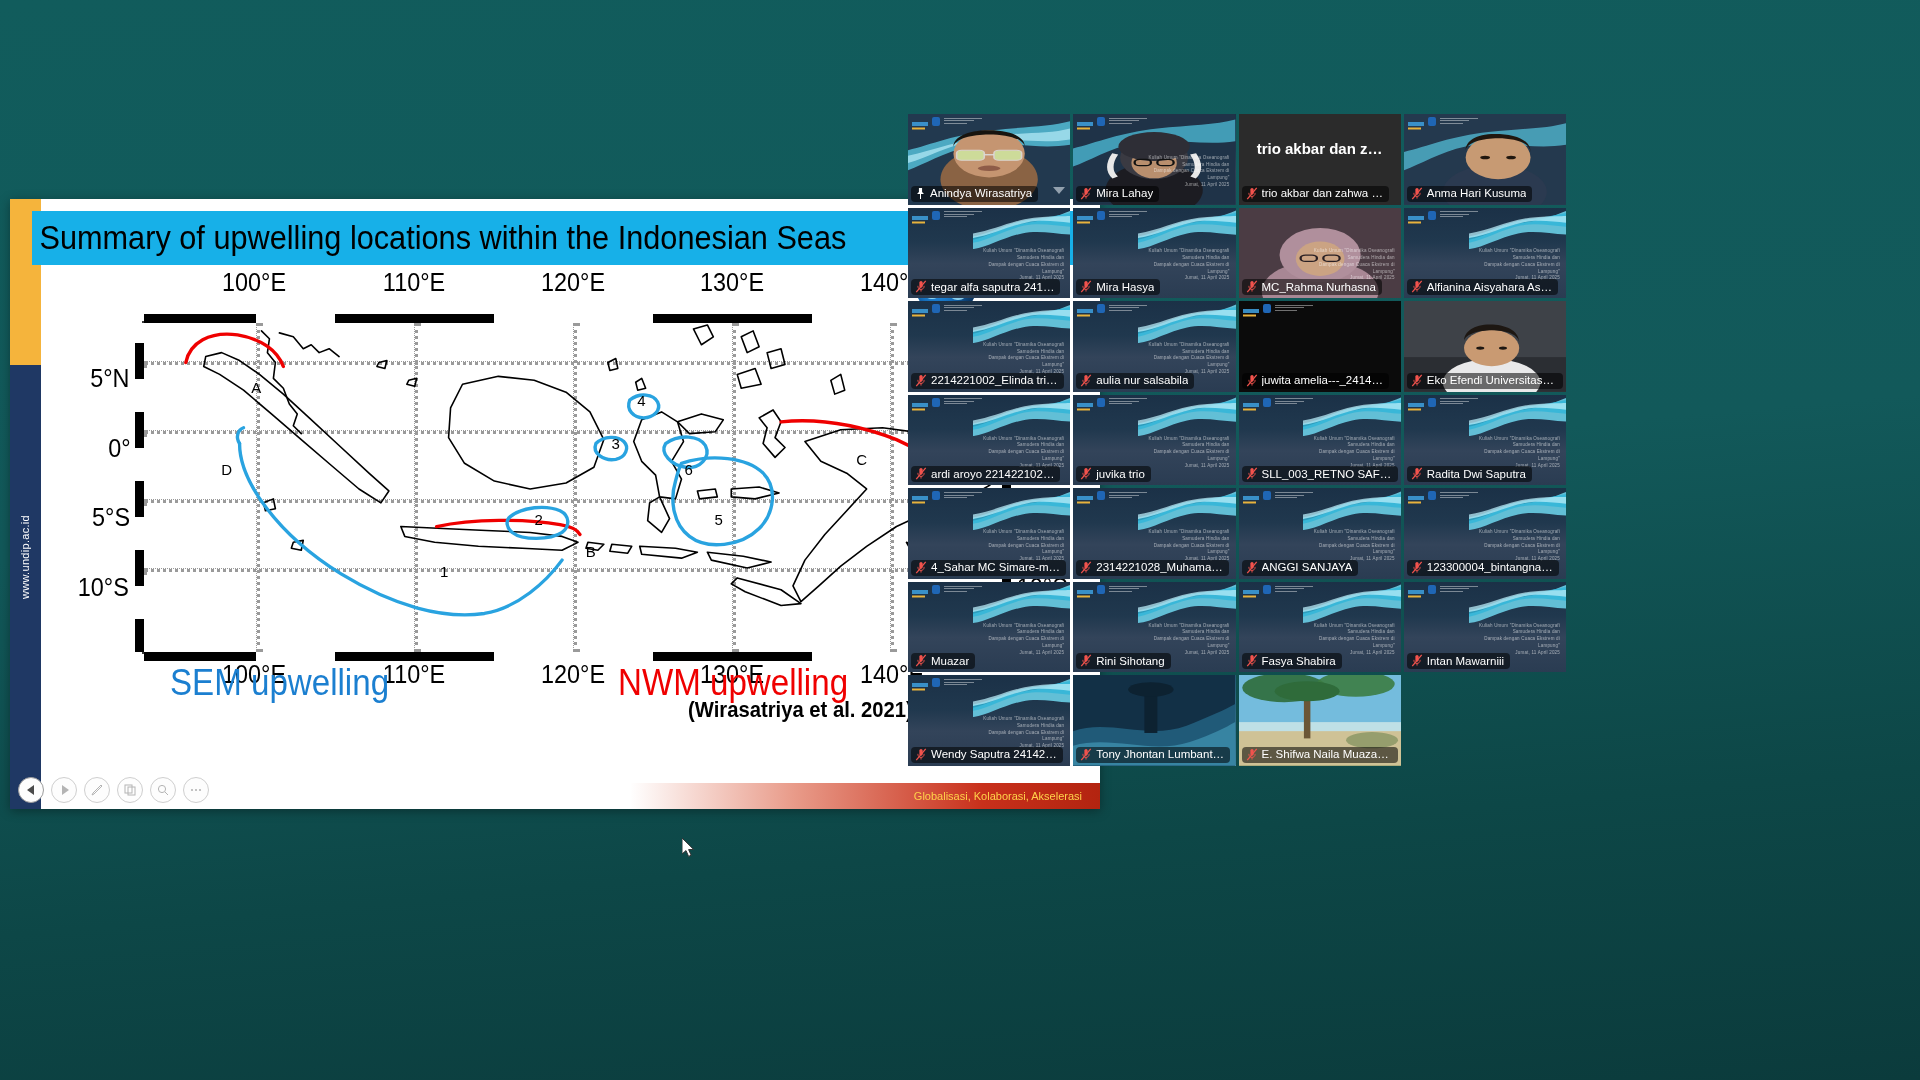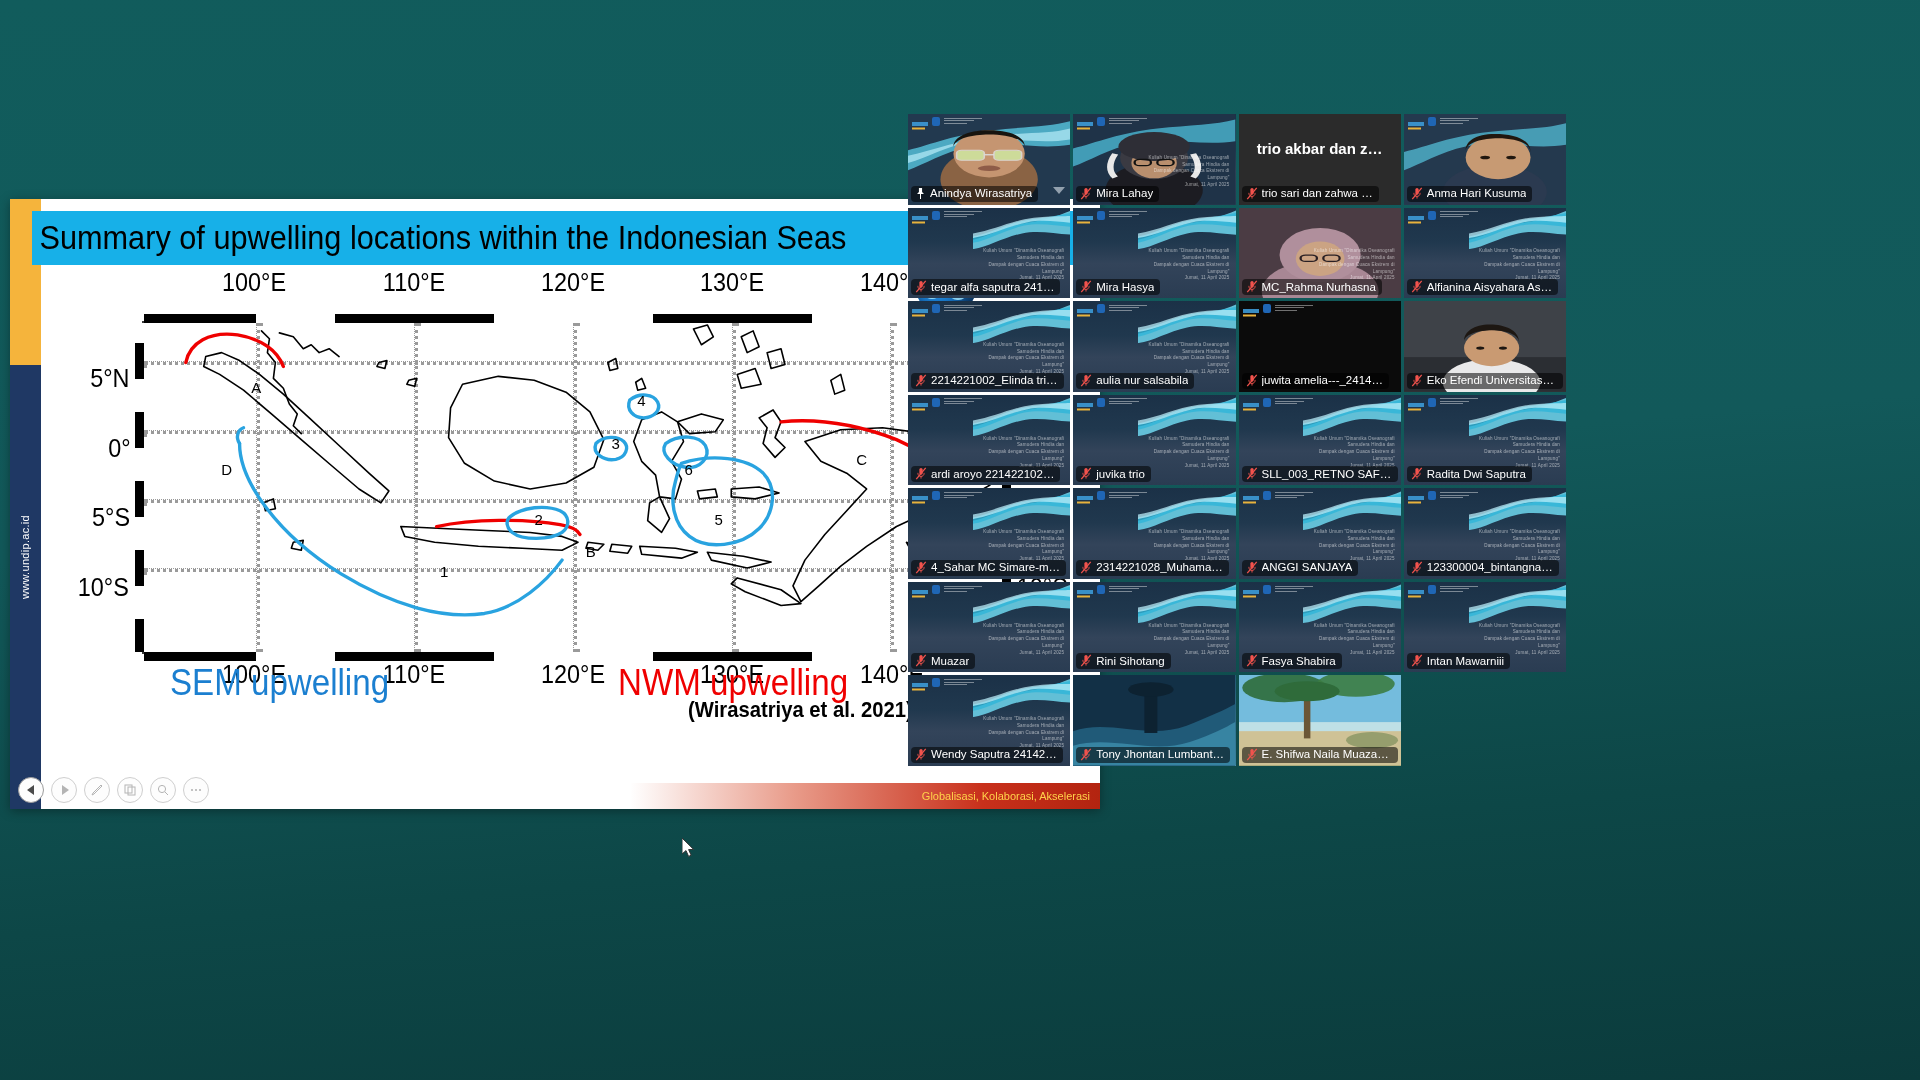--- a/index.html
+++ b/index.html
@@ -147,21 +147,21 @@
   }
 
   
   #slide-banner {
     position: absolute; right: 0; bottom: 0;
     width: 470px; height: 26px;
     background: linear-gradient(to right, rgba(255,255,255,0) 0%, rgba(214,72,40,.55) 35%, #c8301b 75%, #b32410 100%);
     display: flex; align-items: center; justify-content: flex-end;
   }
   #slide-banner .txt {
-    color: #ffd24a; font-size: 11px; padding-right: 10px; white-space: nowrap;
+    color: #ffd24a; font-size: 11px; padding-right: 18px; white-space: nowrap;
   }
 
   
   #annot-toolbar {
     position: absolute; left: 8px; bottom: 6px;
     display: flex; gap: 7px; align-items: center;
   }
   .tb-btn {
     width: 26px; height: 26px; border-radius: 50%;
     border: 1px solid #cfcfcf; background: #fdfdfd;
@@ -592,21 +592,21 @@
     <div class="tile dark">
       <div class="bg"></div>
       <div class="big-text">trio akbar dan z…</div>
       <div class="name-row">
       <svg class="mic-muted" viewBox="0 0 14 16">
   <path d="M7 1.2c-1.1 0-2 .9-2 2v4.2c0 1.1.9 2 2 2s2-.9 2-2V3.2c0-1.1-.9-2-2-2z" fill="#f2534d"></path>
   <path d="M3.2 7.2v.6c0 2.1 1.7 3.8 3.8 3.8s3.8-1.7 3.8-3.8v-.6" fill="none" stroke="#f2534d" stroke-width="1.2"></path>
   <line x1="7" y1="11.8" x2="7" y2="14.2" stroke="#f2534d" stroke-width="1.2"></line>
   <line x1="1.2" y1="15" x2="12.8" y2="1" stroke="#f2534d" stroke-width="1.6"></line>
 </svg>
-      <span class="label">trio sari dan zahwa …</span>
+      <span class="label">trio akbar dan zahwa …</span>
     </div>
     </div>
     <div class="tile ">
       <div class="bg"></div>
       <div class="portrait">
       <svg viewBox="0 0 100 100" preserveAspectRatio="none" style="width:100%;height:100%">
         <rect width="100" height="100" fill="#24394e"></rect>
         <path d="M100,10 L100,34 C78,40 58,28 38,36 C22,42 10,56 0,62 L0,42 C14,36 30,24 52,20 C72,16 88,16 100,10 Z" fill="#57c6df" opacity=".7"></path>
         <ellipse cx="56" cy="86" rx="32" ry="30" fill="#2b3a50"></ellipse>
         <ellipse cx="58" cy="48" rx="20" ry="24" fill="#c79a73"></ellipse>

